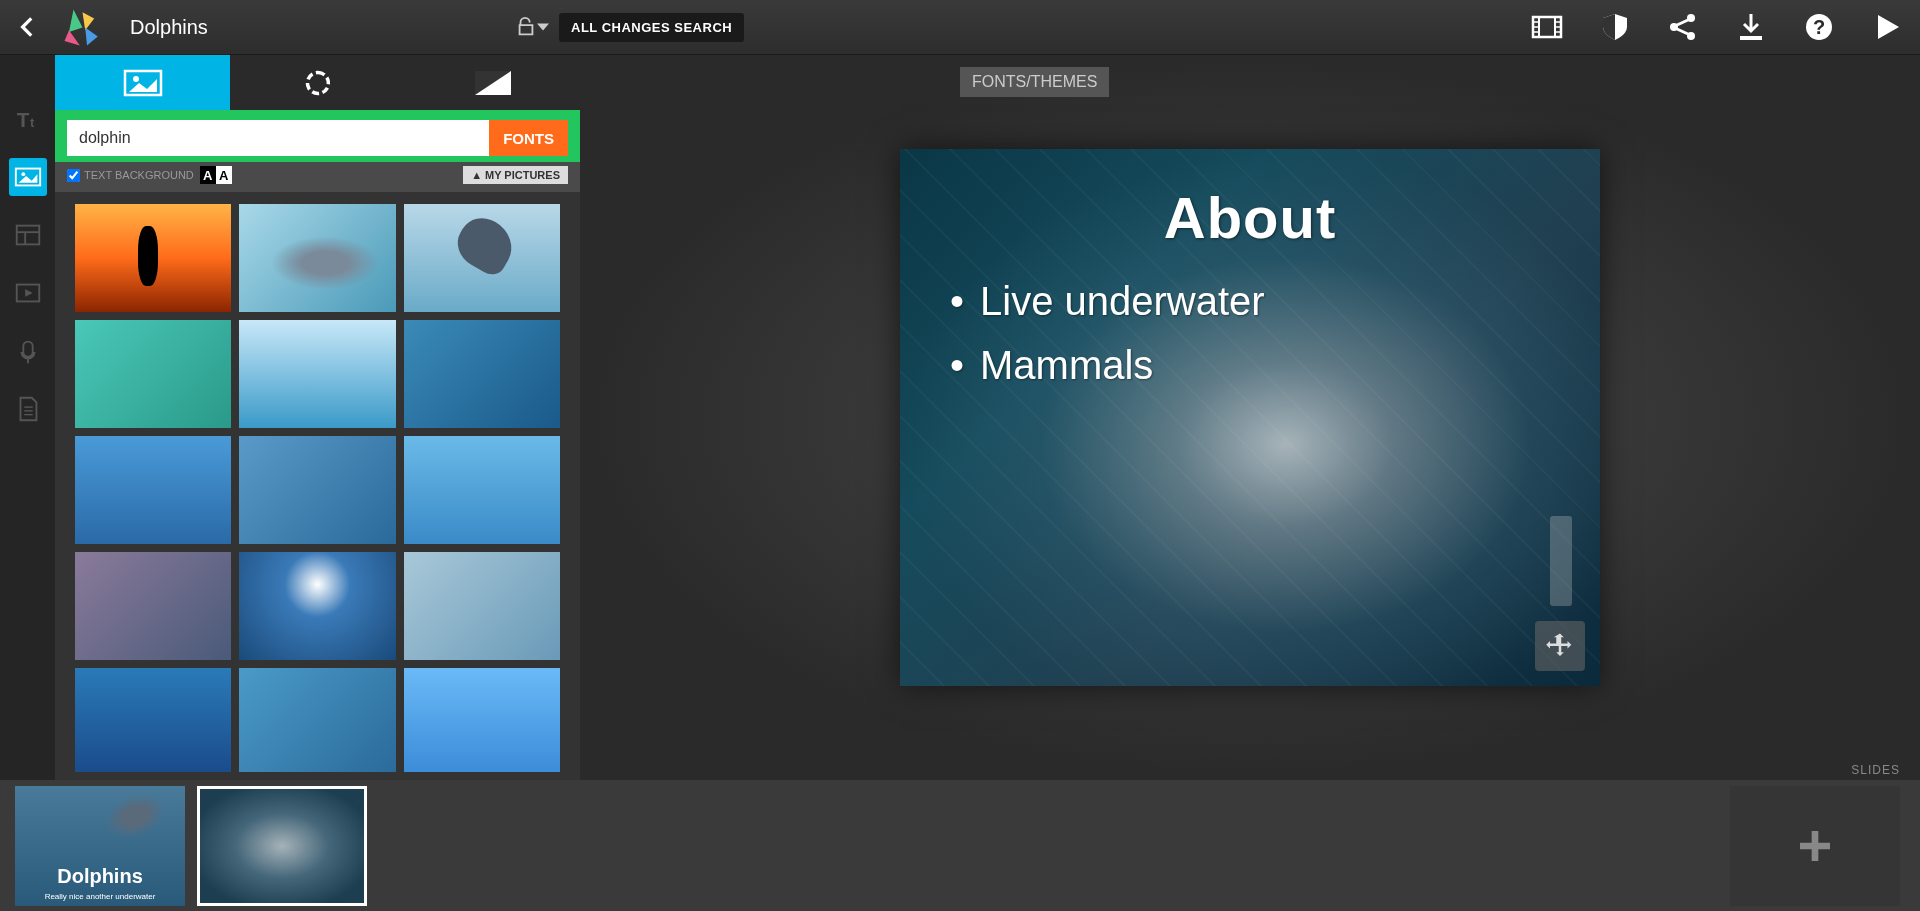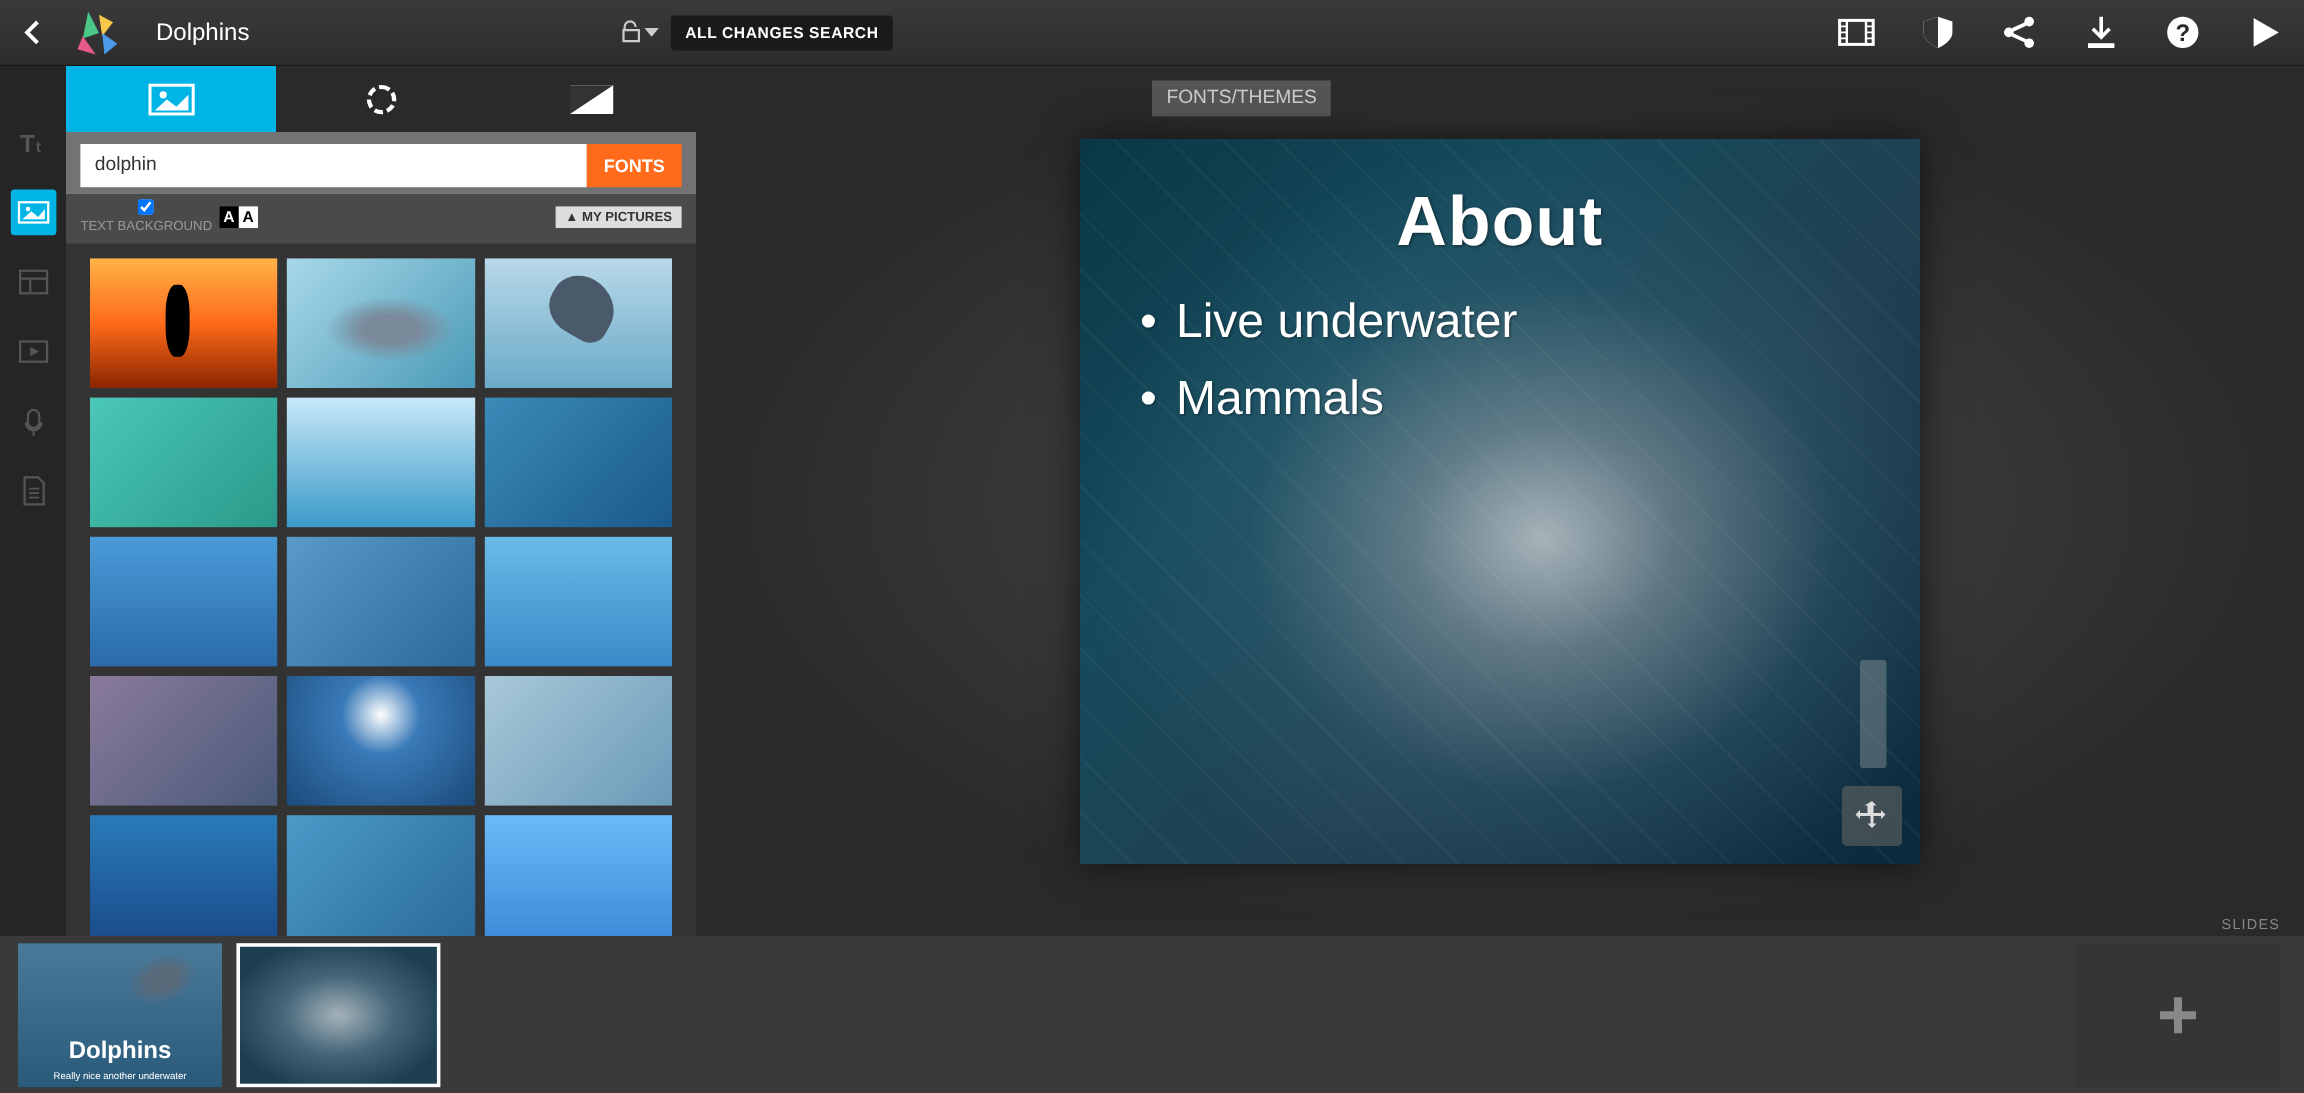--- a/index.html
+++ b/index.html
@@ -25,46 +25,46 @@
 .sidebar-btn svg { fill: #555; width: 30px; height: 30px; }
 .sidebar-btn.active svg { fill: #fff; }
 
 
 .panel { position: absolute; left: 55px; top: 55px; width: 525px; height: 725px; background: #333; }
 .panel-tabs { height: 55px; display: flex; background: #2a2a2a; }
 .panel-tab { flex: 1; display: flex; align-items: center; justify-content: center; cursor: pointer; }
 .panel-tab.active { background: #00b4e6; }
 .panel-tab svg { fill: #fff; width: 40px; height: 28px; }
 
-.search-row { padding: 10px 12px 6px 12px; display: flex; background: #737373; }
+.search-row { padding: 10px 12px 6px 12px; display: flex; background: #22c55e; }
 .search-input { flex: 1; height: 36px; border: none; padding: 0 12px; font-size: 16px; color: #333; background: #fff; }
 .search-btn { height: 36px; padding: 0 14px; background: #ff6b1a; color: #fff; border: none; font-size: 15px; font-weight: bold; cursor: pointer; }
 
 .options-row { padding: 4px 12px 8px 12px; display: flex; align-items: center; background: #4a4a4a; font-size: 11px; }
-.text-bg-check { display: flex; align-items: center; gap: 4px; color: #999; flex-direction: column; }
+.text-bg-check { display: flex; align-items: center; gap: 4px; color: #999; }
 .text-bg-check input { width: 13px; height: 13px; }
 .ab-swatch { display: inline-flex; margin-left: 6px; }
 .ab-box { width: 16px; height: 18px; display: flex; align-items: center; justify-content: center; font-size: 13px; font-weight: bold; }
 .ab-black { background: #000; color: #fff; }
 .ab-white { background: #fff; color: #000; }
 .my-pics { margin-left: auto; background: #ddd; color: #333; font-size: 11px; padding: 3px 8px; font-weight: bold; cursor: pointer; display: flex; align-items: center; gap: 3px; }
 
 .image-grid-wrap { height: 580px; overflow-y: scroll; padding: 12px 20px; }
 .image-grid-wrap::-webkit-scrollbar { width: 14px; }
 .image-grid-wrap::-webkit-scrollbar-track { background: #3a3a3a; }
 .image-grid-wrap::-webkit-scrollbar-thumb { background: #666; }
 .image-grid { display: grid; grid-template-columns: repeat(3, 1fr); gap: 8px; }
 .grid-img { width: 100%; height: 108px; cursor: pointer; position: relative; overflow: hidden; }
 
 
 .canvas-area { position: absolute; left: 580px; top: 55px; right: 0; height: 725px; background: radial-gradient(ellipse at center, #4a4a4a 0%, #2a2a2a 70%); display: flex; align-items: center; justify-content: center; }
 .fonts-themes { position: absolute; top: 12px; left: 380px; background: #555; color: #ccc; font-size: 16px; padding: 6px 12px; cursor: pointer; }
 .slides-label { position: absolute; bottom: 3px; right: 20px; color: #888; font-size: 12px; letter-spacing: 1px; text-align: right; }
 
-.slide { width: 700px; height: 604px; position: relative; background: linear-gradient(135deg, #0a3d4a 0%, #1a5a6a 30%, #2a4a5a 60%, #0a2a3a 100%); box-shadow: 0 0 30px rgba(0,0,0,0.6); overflow: hidden; }
+.slide { width: 700px; height: 537px; position: relative; background: linear-gradient(135deg, #0a3d4a 0%, #1a5a6a 30%, #2a4a5a 60%, #0a2a3a 100%); box-shadow: 0 0 30px rgba(0,0,0,0.6); overflow: hidden; }
 .slide-bg-dolphin { position: absolute; inset: 0; background: radial-gradient(ellipse at 55% 55%, rgba(180,190,195,0.9) 0%, rgba(120,140,150,0.7) 20%, rgba(40,80,100,0.5) 45%, rgba(10,40,60,0.3) 70%); }
 .slide-waves { position: absolute; inset: 0; background: repeating-linear-gradient(45deg, transparent, transparent 30px, rgba(255,255,255,0.03) 30px, rgba(255,255,255,0.03) 32px); }
 .slide-title { position: absolute; top: 35px; left: 0; right: 0; text-align: center; color: #fff; font-size: 58px; font-weight: 900; letter-spacing: 1px; font-family: 'Arial Black', sans-serif; text-shadow: 1px 1px 3px rgba(0,0,0,0.5); }
 .slide-list { position: absolute; top: 120px; left: 50px; right: 50px; list-style: none; }
 .slide-list li { color: #fff; font-size: 40px; font-weight: 400; line-height: 1.6; padding-left: 30px; position: relative; text-shadow: 1px 1px 2px rgba(0,0,0,0.4); }
 .slide-list li::before { content: "•"; position: absolute; left: 0; }
 .slide-list li.placeholder { color: rgba(200,200,200,0.55); font-style: normal; line-height: 1.5; }
 .reposition-handle { position: absolute; bottom: 15px; right: 15px; width: 50px; height: 50px; background: rgba(100,100,100,0.6); border-radius: 4px; display: flex; align-items: center; justify-content: center; cursor: move; }
 .crop-handle { position: absolute; bottom: 80px; right: 28px; width: 22px; height: 90px; background: rgba(200,200,200,0.3); border-radius: 3px; }
 

